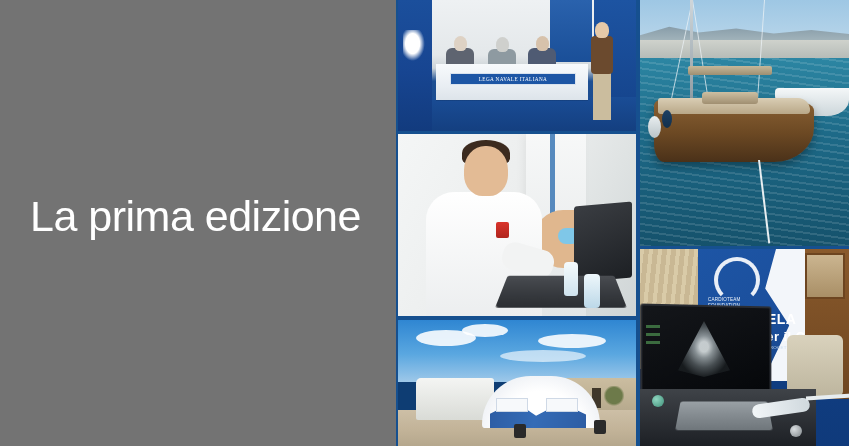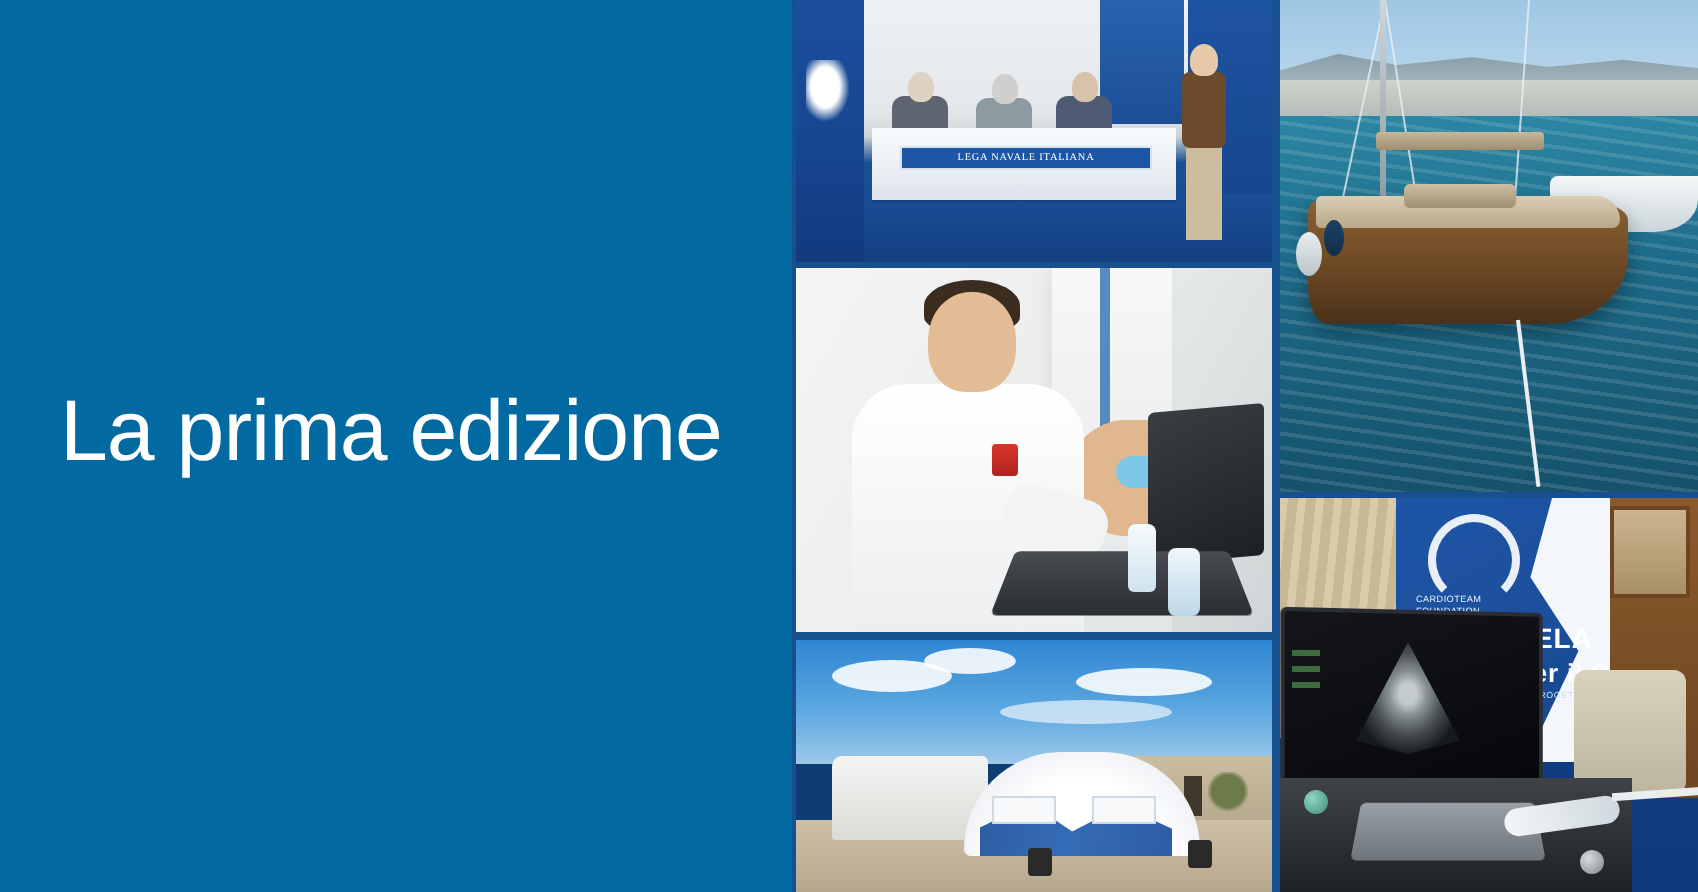--- a/index.html
+++ b/index.html
@@ -2,21 +2,21 @@
 <html><head>
 <meta charset="utf-8">
 <style>
   html,body{margin:0;padding:0;}
   body{
     width:849px;height:446px;overflow:hidden;
     background:#16508f;
     font-family:"Liberation Sans", sans-serif;
     -webkit-font-smoothing:antialiased;
   }
-  .banner{position:relative;width:849px;height:446px;background:#0369a1;overflow:hidden;}
+  .banner{position:relative;width:849px;height:446px;background:#737373;overflow:hidden;}
 
   
   .text-block{
     position:absolute;left:0;top:0;width:396px;height:446px;
     display:flex;flex-direction:column;justify-content:center;
     padding-left:30px;box-sizing:border-box;
   }
   .headline{
     color:#ffffff;
     font-size:43px;

